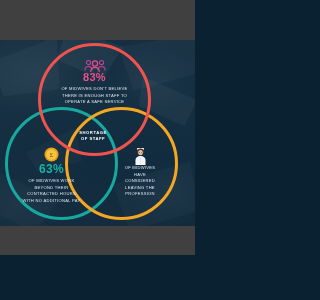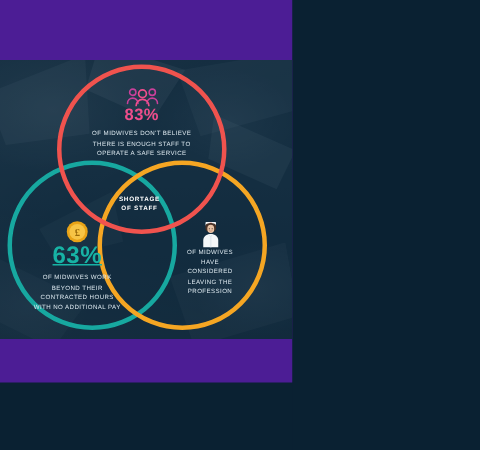--- a/index.html
+++ b/index.html
@@ -1,18 +1,18 @@
 <!DOCTYPE html>
 <html><head>
 <meta charset="utf-8">
 <style>
   html,body{margin:0;padding:0;background:#0a2132;}
   body{width:195px;height:300px;overflow:hidden;font-family:"Liberation Sans",sans-serif;}
 
-  #stage{position:relative;width:195px;height:255px;background:#4c1d95;overflow:hidden;}
+  #stage{position:relative;width:195px;height:255px;background:#404040;overflow:hidden;}
 
   
   #photo{
     position:absolute;left:0;top:40px;width:195px;height:186px;
     background:
       linear-gradient(150deg, rgba(255,255,255,.06) 0%, rgba(255,255,255,0) 42%),
       linear-gradient(20deg, rgba(255,255,255,.05) 0%, rgba(255,255,255,0) 38%),
       radial-gradient(ellipse 90px 60px at 18% 18%, rgba(200,220,230,.13), rgba(0,0,0,0) 70%),
       radial-gradient(ellipse 70px 50px at 78% 22%, rgba(190,215,228,.11), rgba(0,0,0,0) 70%),
       radial-gradient(ellipse 60px 45px at 88% 82%, rgba(170,200,215,.10), rgba(0,0,0,0) 72%),
@@ -47,21 +47,21 @@
   .block{position:absolute;text-align:center;color:#e9f2f6;}
   .pct{font-weight:bold;letter-spacing:.3px;line-height:1;}
   .cap{font-size:4.1px;line-height:6.6px;letter-spacing:.28px;color:#dbe7ee;text-transform:uppercase;}
 
   
   #block-top{left:42px;top:58px;width:105px;}
   #block-top .pct{font-size:11px;color:#ef4e8c;margin:1px 0 3px;}
 
   
   #block-left{left:5px;top:147px;width:93px;}
-  #block-left .pct{font-size:16px;color:#17b3a5;margin:1px 0 3px;text-decoration:underline;}
+  #block-left .pct{font-size:12px;color:#17b3a5;margin:1px 0 3px;}
 
   
   #block-right{left:106px;top:147px;width:68px;}
   #block-right .pct{font-size:10px;color:#f5a623;margin:1px 0 3px;}
 
   
   #center-label{position:absolute;left:64px;top:130px;width:58px;text-align:center;}
   #center-label .ctext{font-size:4.2px;font-weight:bold;letter-spacing:.5px;line-height:6px;color:#ffffff;text-transform:uppercase;}
 
   

